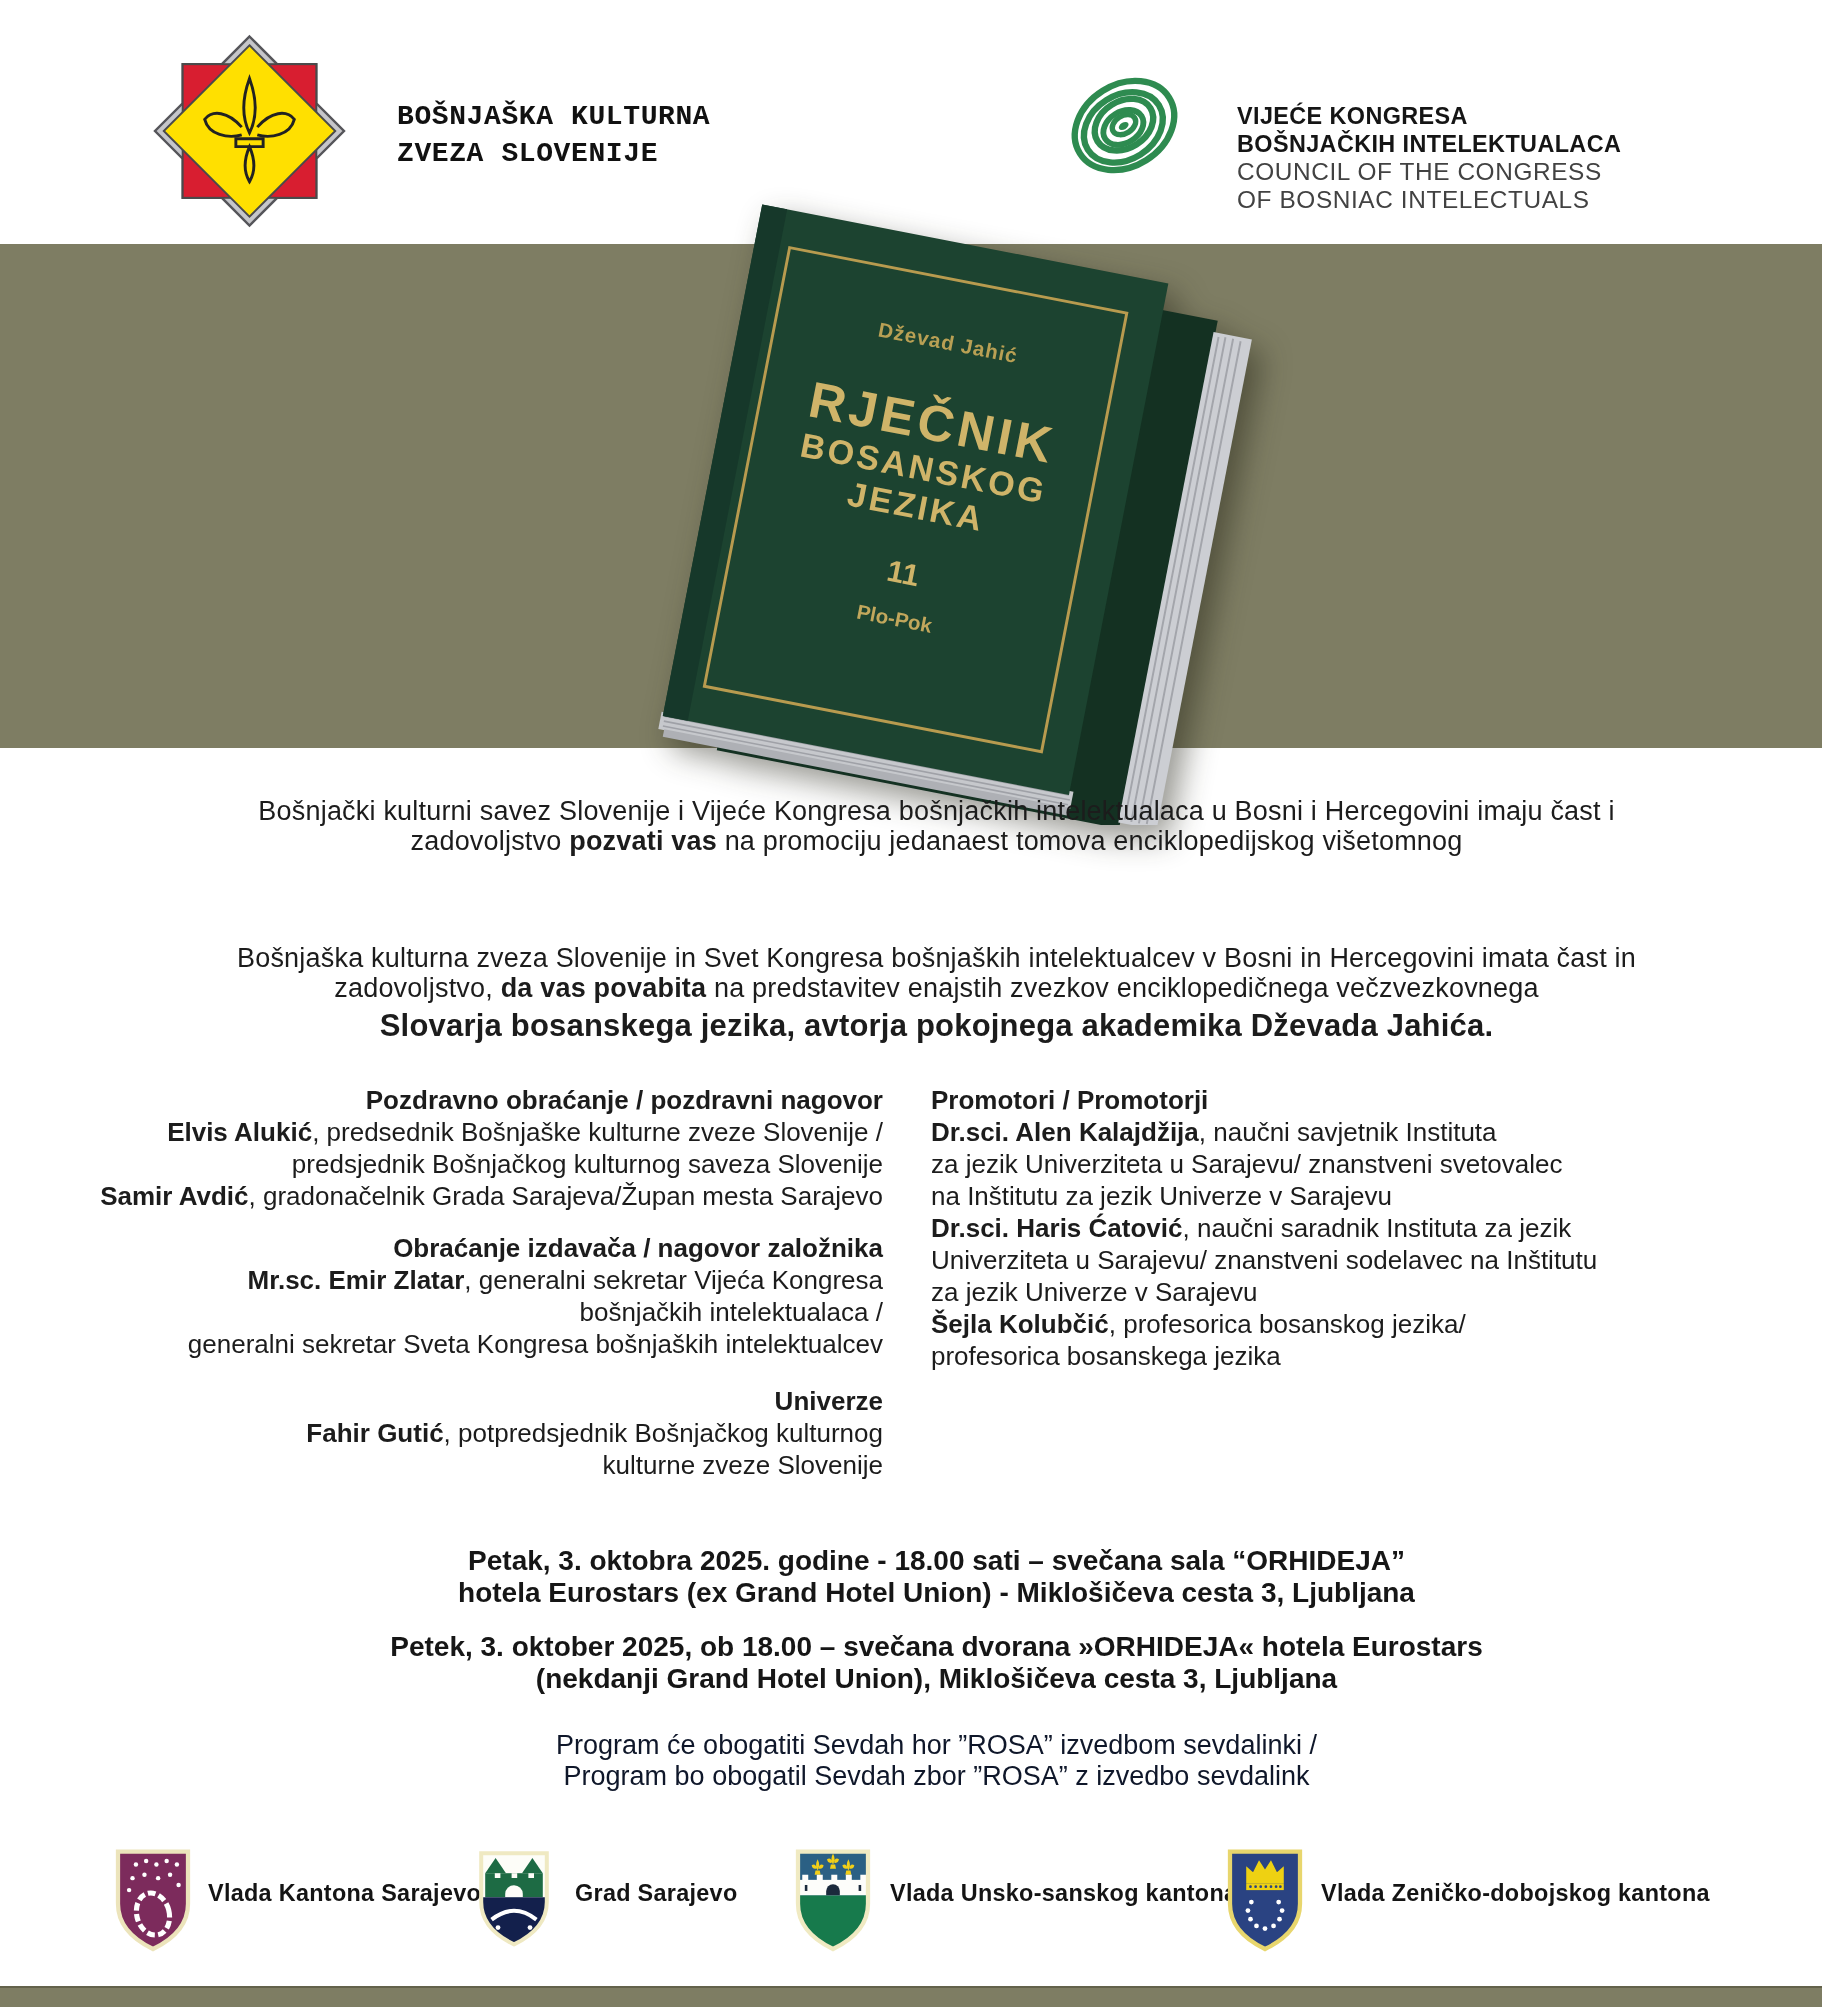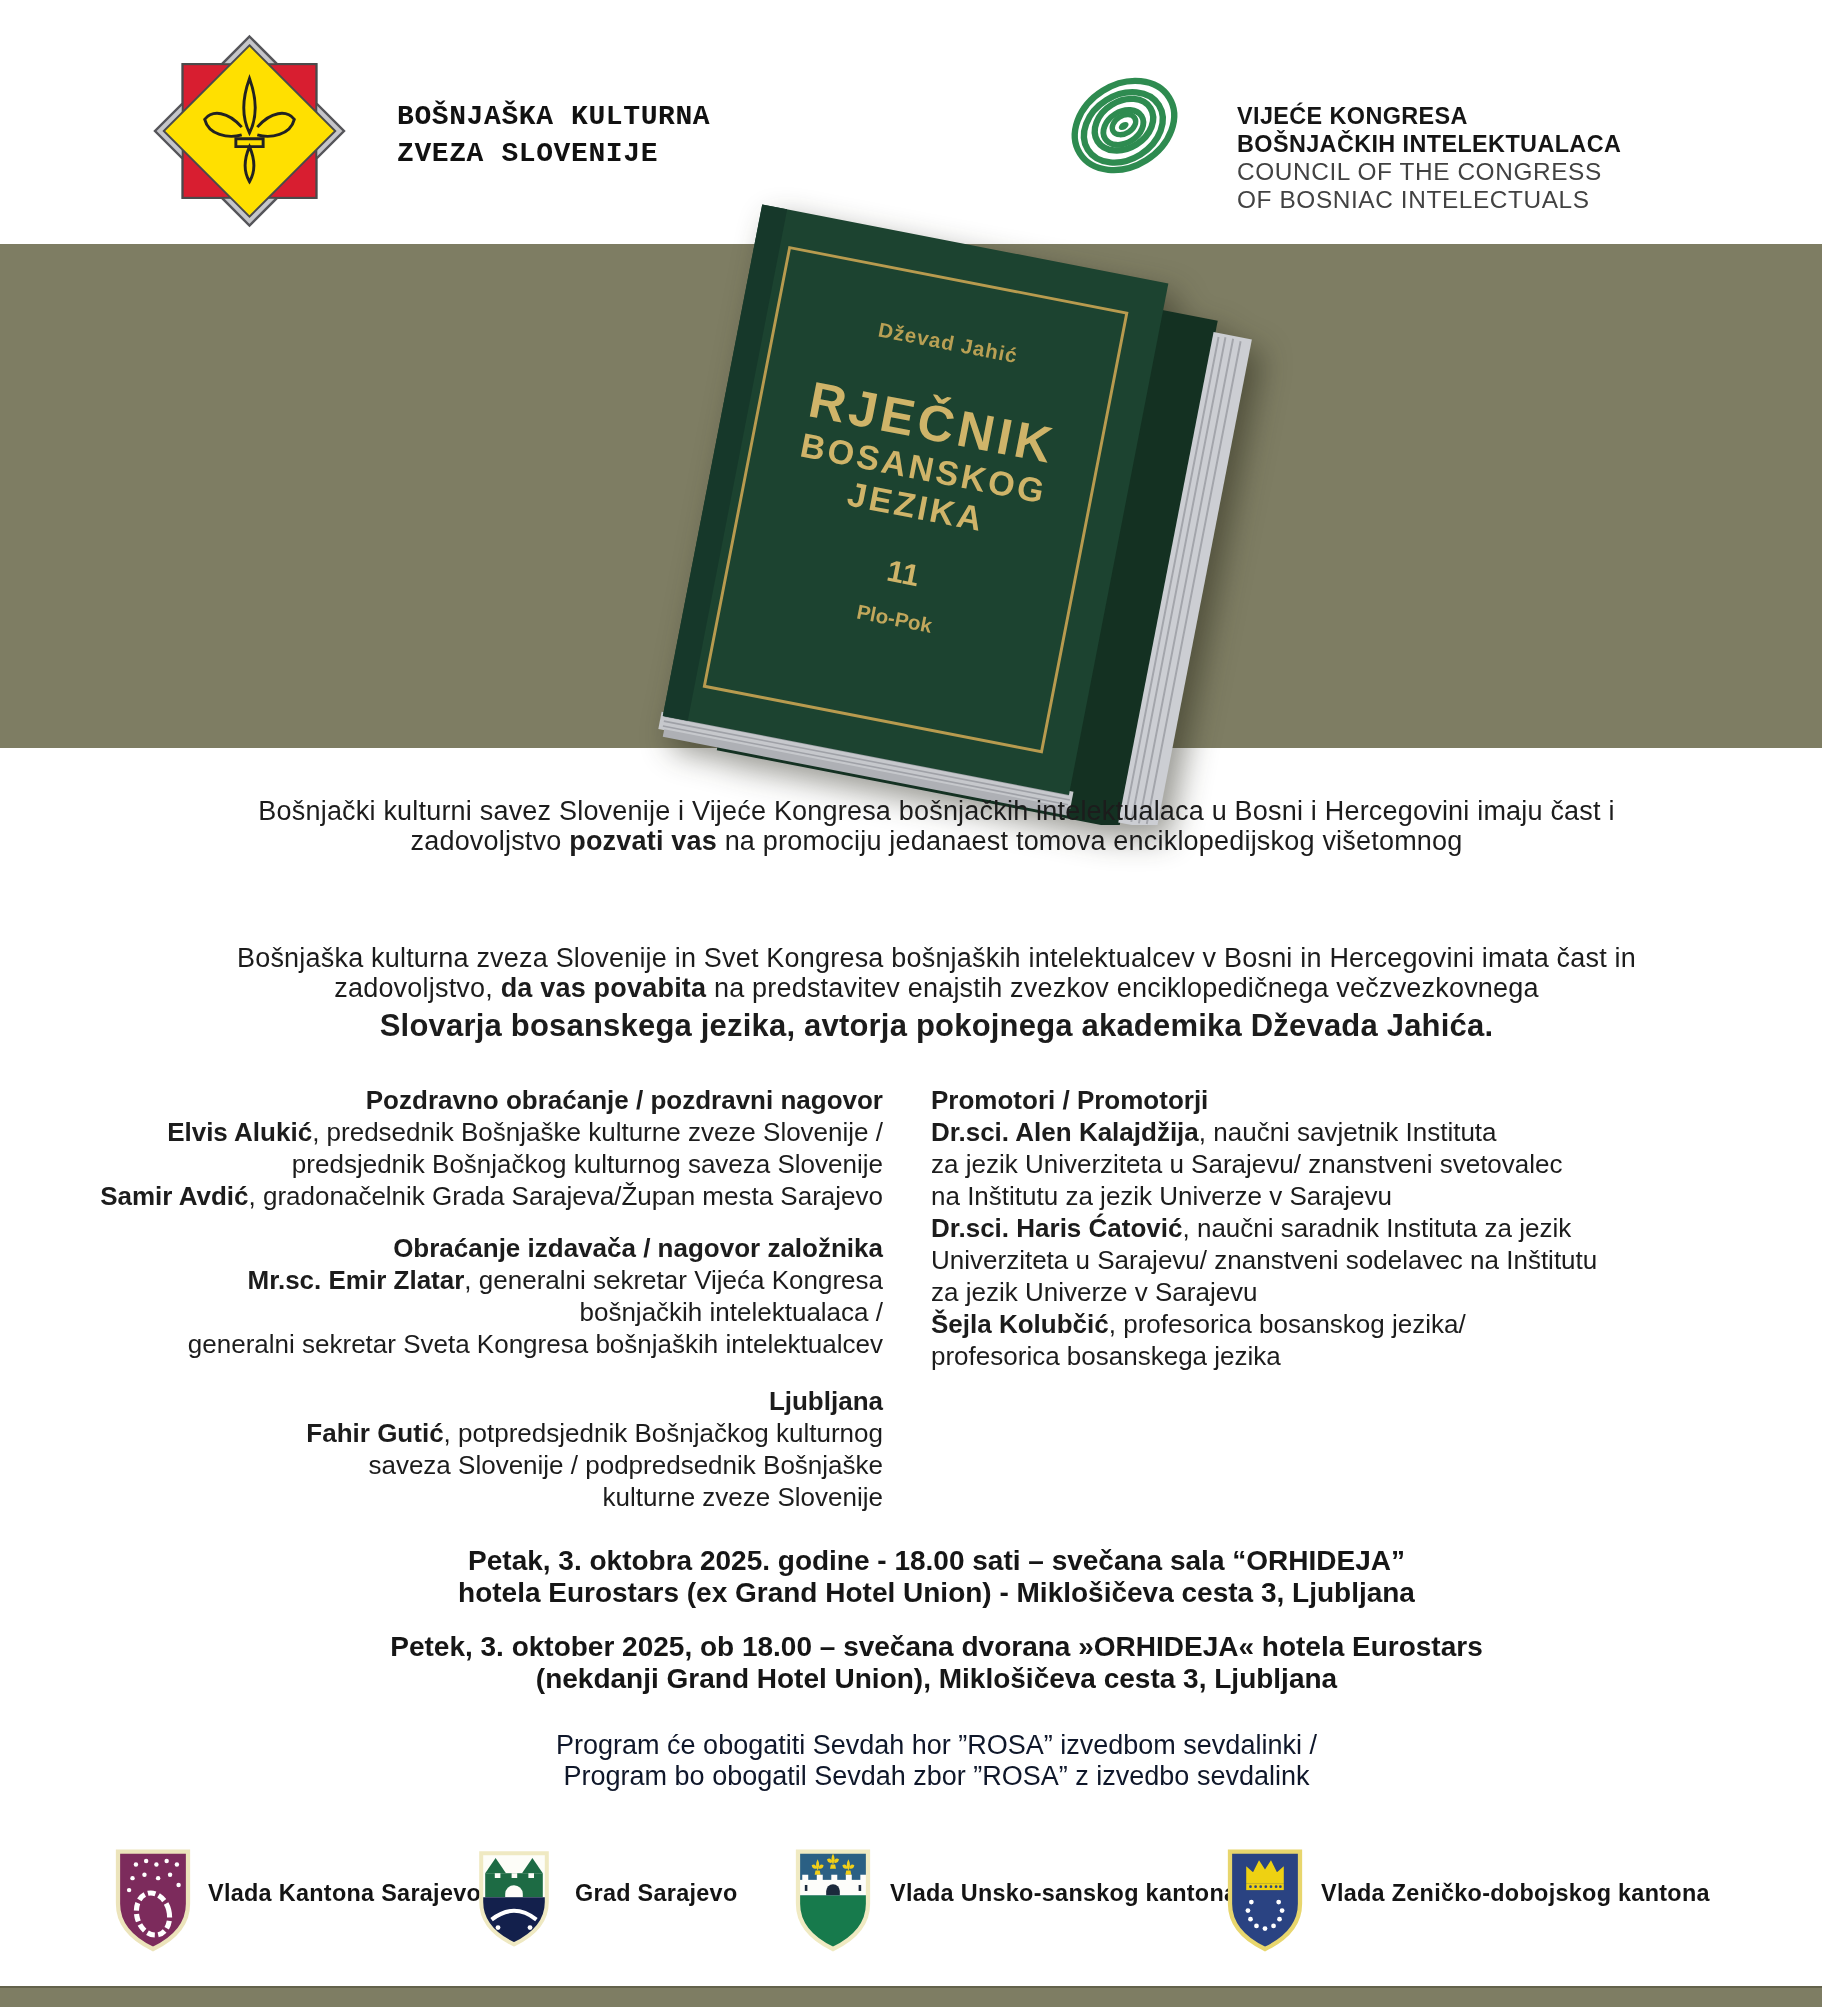--- a/index.html
+++ b/index.html
@@ -134,23 +134,22 @@
     <div class="h">Pozdravno obraćanje / pozdravni nagovor</div>
     <div><b>Elvis Alukić</b><span>, predsednik Bošnjaške kulturne zveze Slovenije /</span></div>
     <div>predsjednik Bošnjačkog kulturnog saveza Slovenije</div>
     <div><b>Samir Avdić</b><span>, gradonačelnik Grada Sarajeva/Župan mesta Sarajevo</span></div>
     <div class="gap-a"></div>
     <div class="h">Obraćanje izdavača / nagovor založnika</div>
     <div><b>Mr.sc. Emir Zlatar</b><span>, generalni sekretar Vijeća Kongresa</span></div>
     <div>bošnjačkih intelektualaca /</div>
     <div>generalni sekretar Sveta Kongresa bošnjaških intelektualcev</div>
     <div class="gap-b"></div>
-    <div class="h">Ljubljana</div>
+    <div class="h">Univerze</div>
     <div><b>Fahir Gutić</b><span>, potpredsjednik Bošnjačkog kulturnog</span></div>
-    <div>saveza Slovenije / podpredsednik Bošnjaške</div>
     <div>kulturne zveze Slovenije</div>
   </div>
 
   <div class="abs col col-right">
     <div class="h">Promotori / Promotorji</div>
     <div><b>Dr.sci. Alen Kalajdžija</b><span>, naučni savjetnik Instituta</span></div>
     <div>za jezik Univerziteta u Sarajevu/ znanstveni svetovalec</div>
     <div>na Inštitutu za jezik Univerze v Sarajevu</div>
     <div><b>Dr.sci. Haris Ćatović</b><span>, naučni saradnik Instituta za jezik</span></div>
     <div>Univerziteta u Sarajevu/ znanstveni sodelavec na Inštitutu</div>

